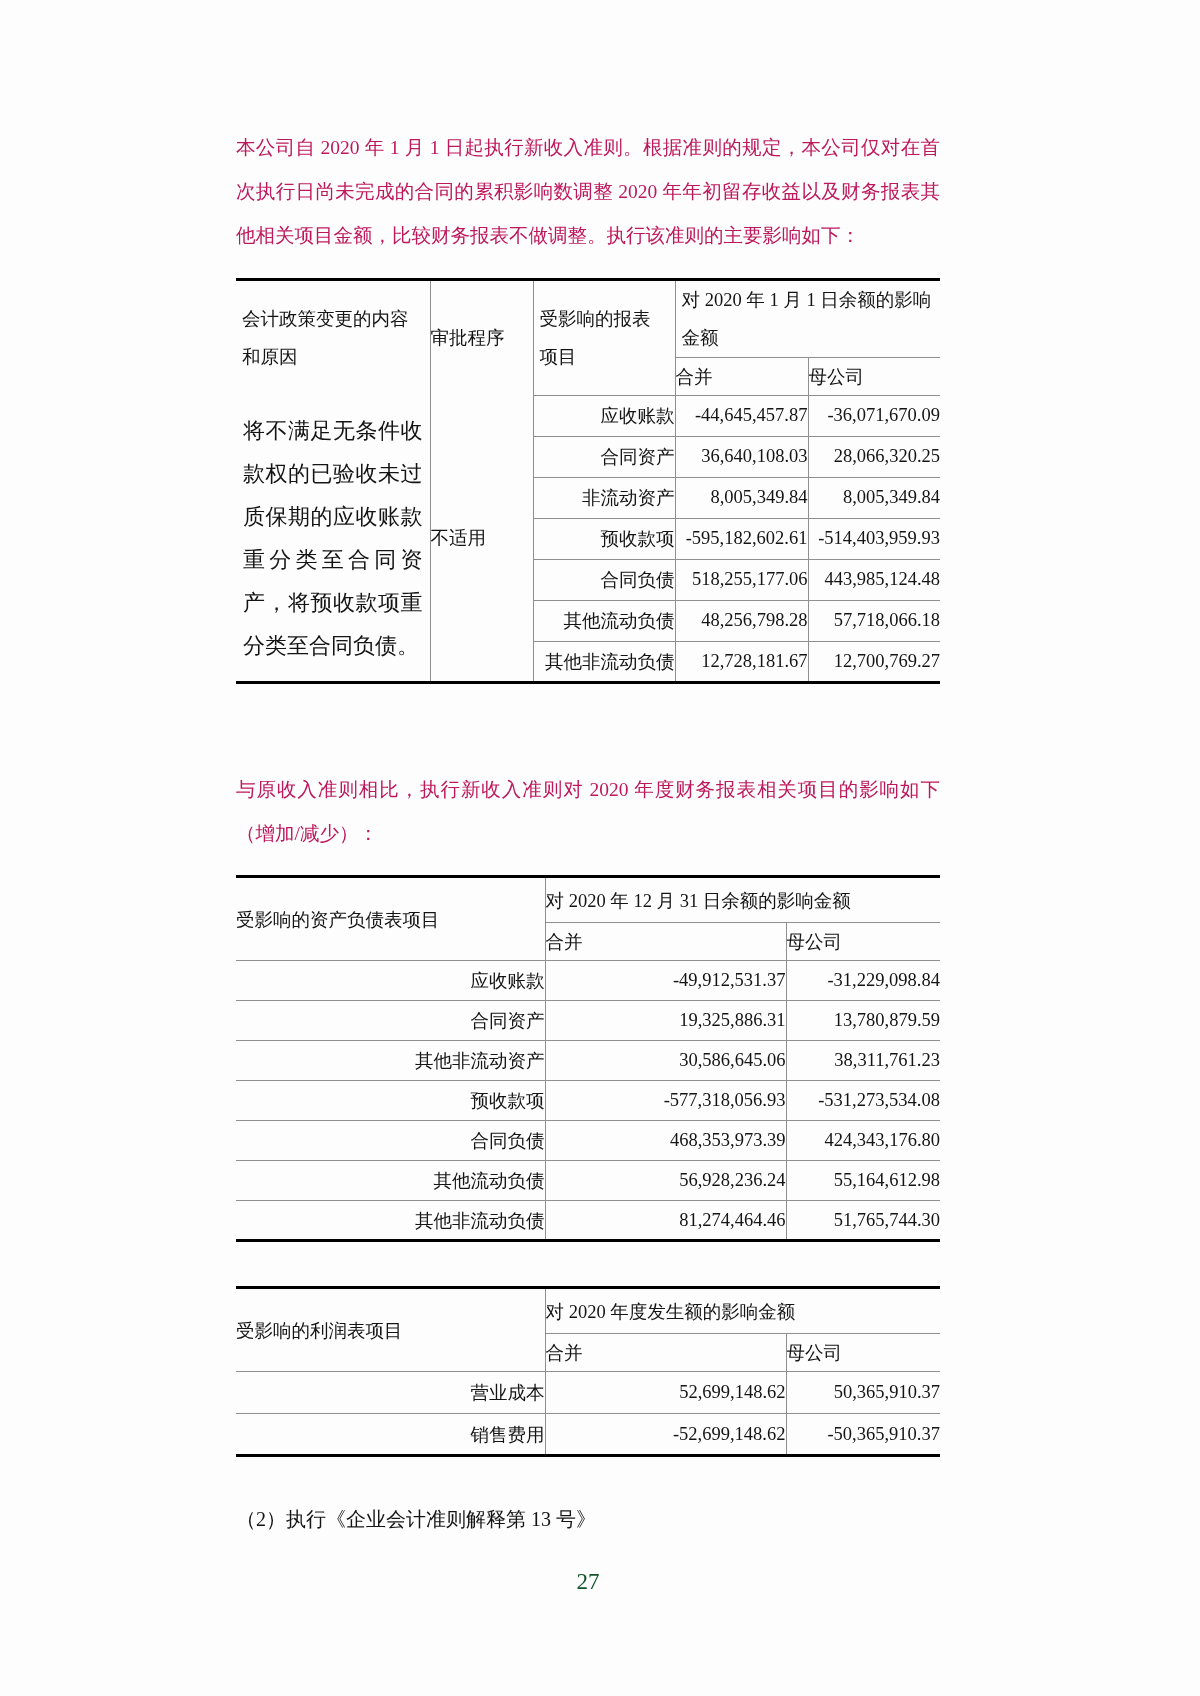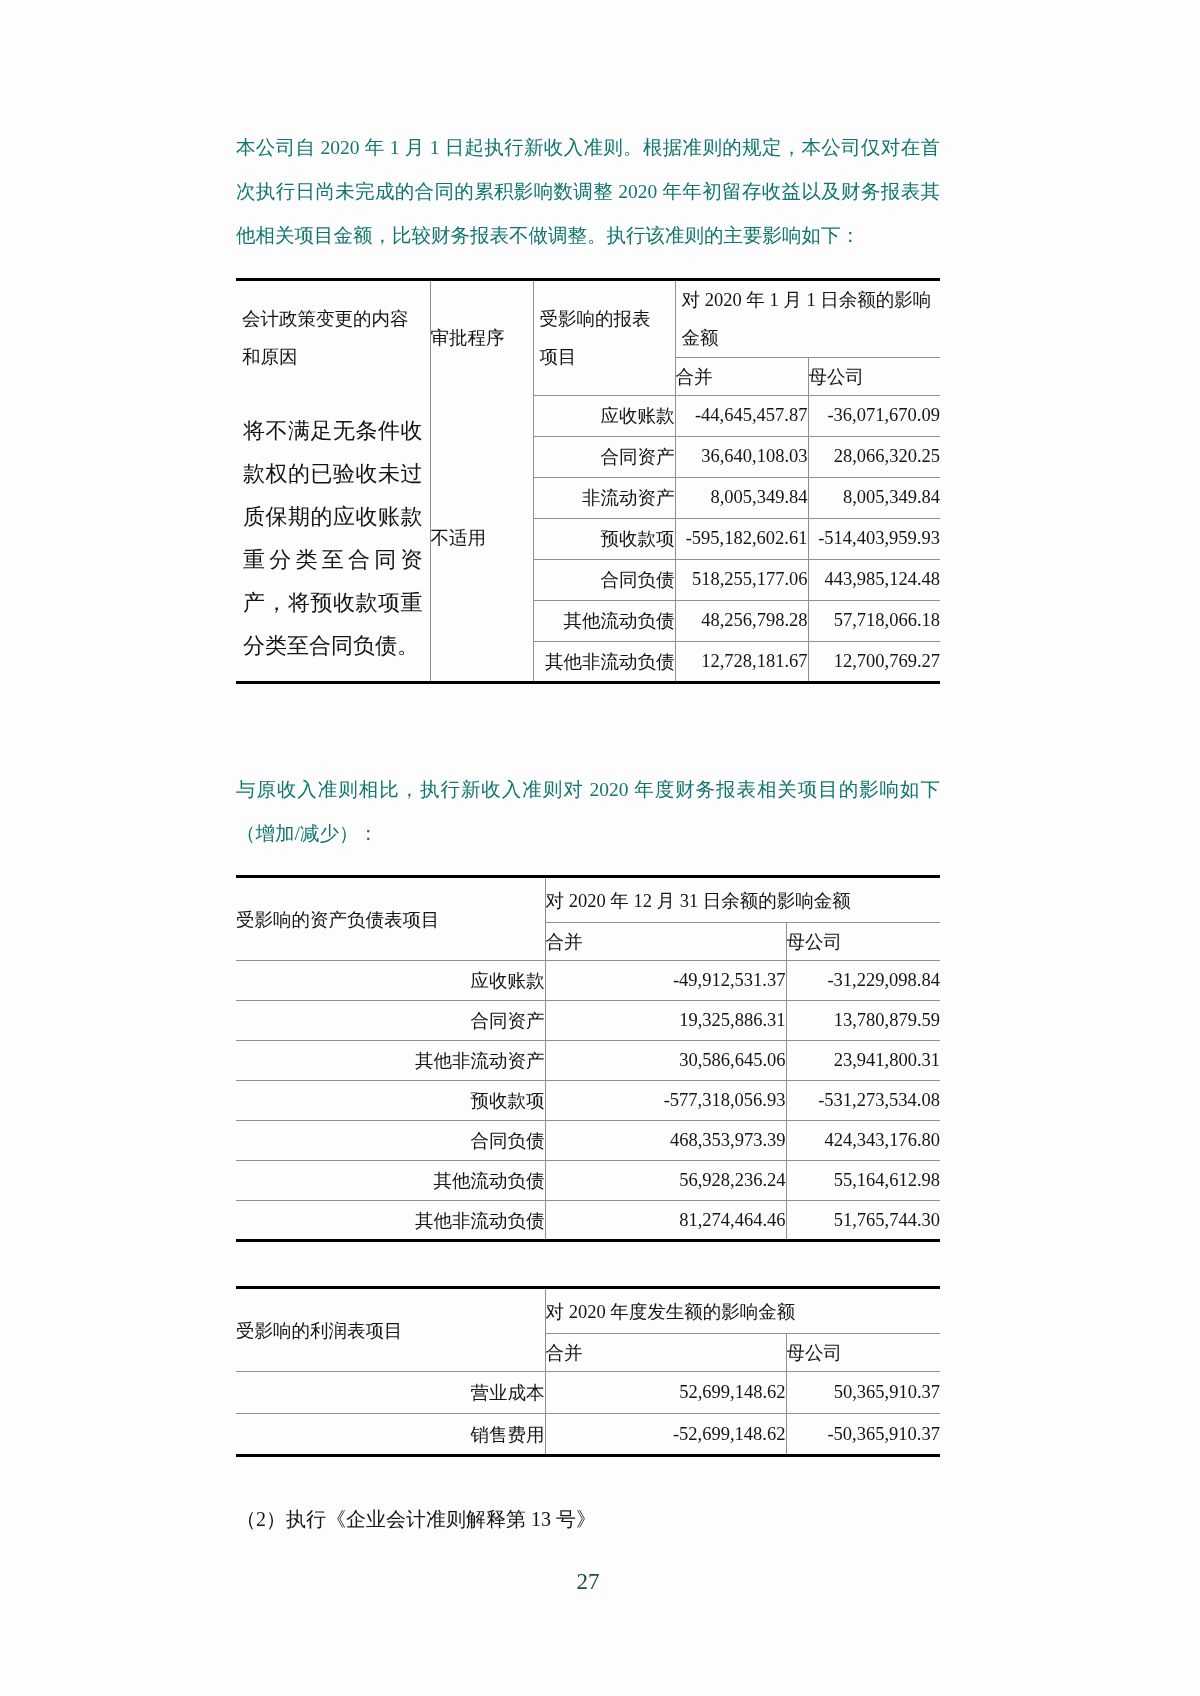--- a/index.html
+++ b/index.html
@@ -10,21 +10,21 @@
     font-family:"Liberation Serif","DejaVu Serif",serif;
     overflow:hidden;
     position:relative;
   }
   .content { position:absolute; left:236px; top:0; width:704px; }
 
   .para {
     font-size:19.5px;
     line-height:44px;
     text-align:justify;
-    color:#0f766e;
+    color:#be185d;
   }
   #intro { margin-top:126px; }
   #comparison { margin-top:84px; }
 
   table.tbl {
     border-collapse:collapse;
     table-layout:fixed;
     width:704px;
     border-top:3px solid #000;
     border-bottom:3px solid #000;
@@ -165,21 +165,21 @@
         <td class="num no-r">-31,229,098.84</td>
       </tr>
       <tr class="dr">
         <td class="item no-l">合同资产</td>
         <td class="num">19,325,886.31</td>
         <td class="num no-r">13,780,879.59</td>
       </tr>
       <tr class="dr">
         <td class="item no-l">其他非流动资产</td>
         <td class="num">30,586,645.06</td>
-        <td class="num no-r">23,941,800.31</td>
+        <td class="num no-r">38,311,761.23</td>
       </tr>
       <tr class="dr">
         <td class="item no-l">预收款项</td>
         <td class="num">-577,318,056.93</td>
         <td class="num no-r">-531,273,534.08</td>
       </tr>
       <tr class="dr">
         <td class="item no-l">合同负债</td>
         <td class="num">468,353,973.39</td>
         <td class="num no-r">424,343,176.80</td>

